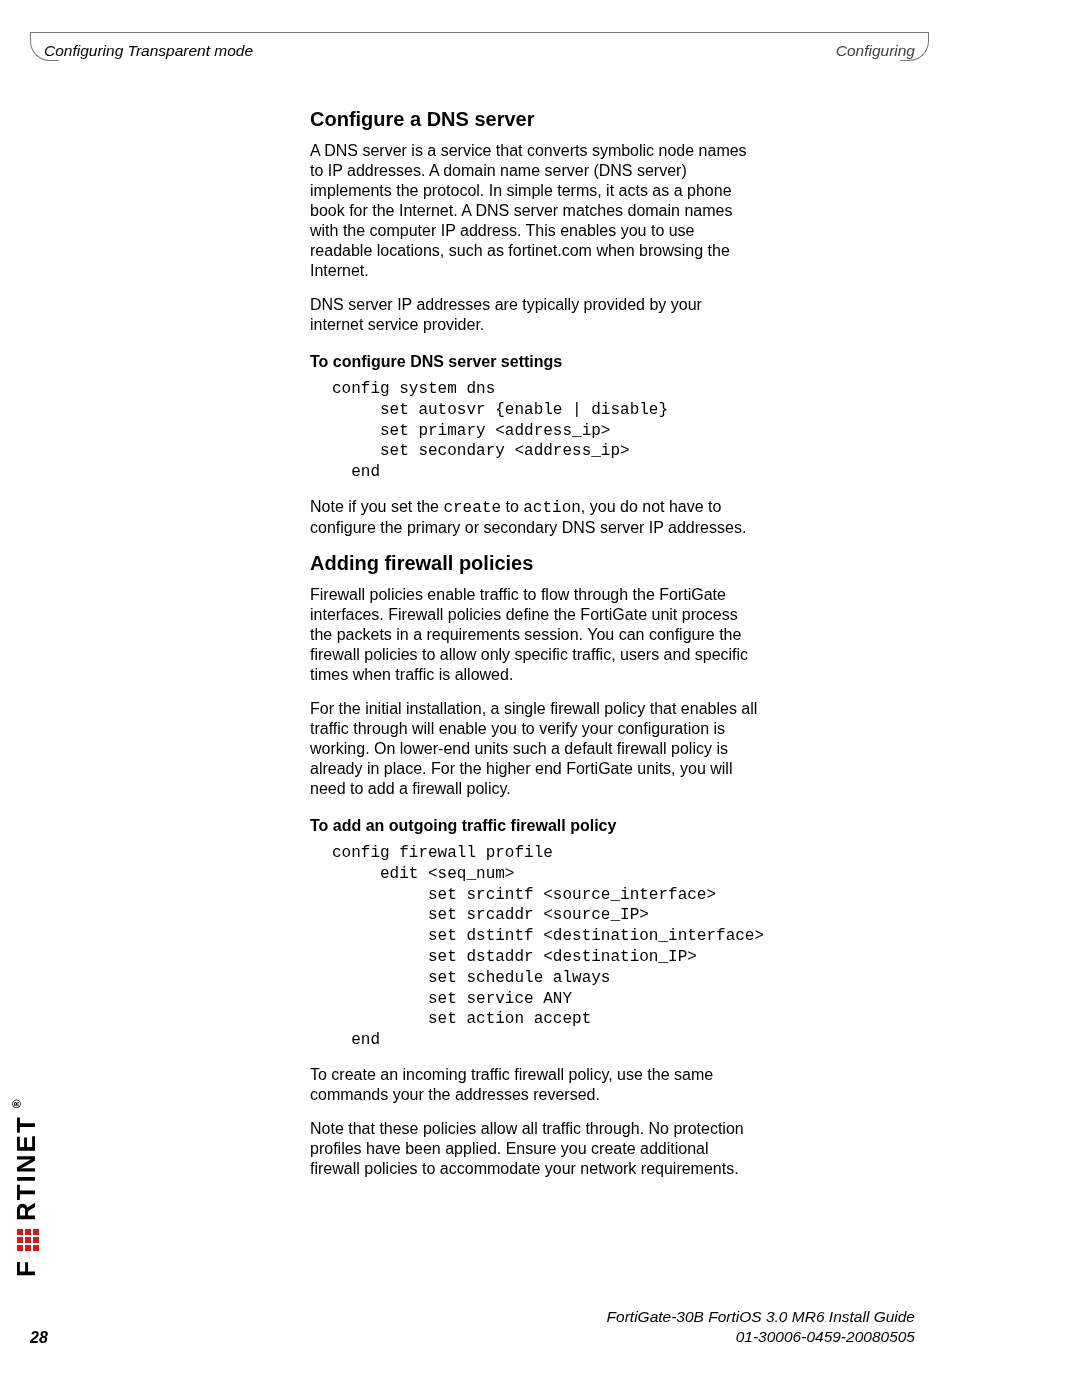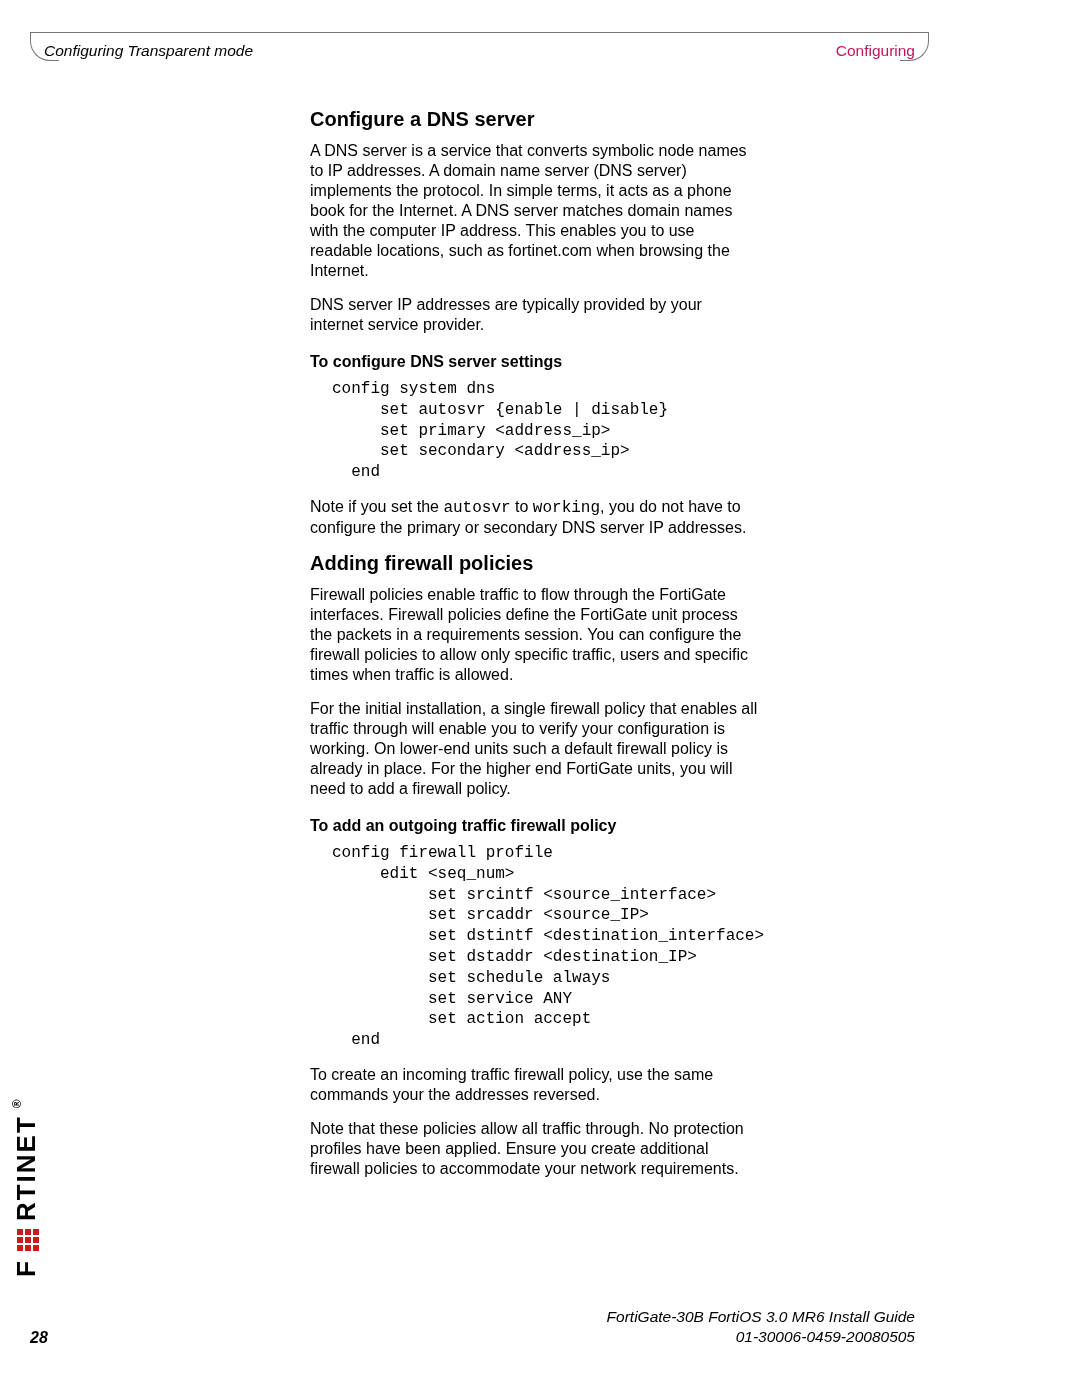--- a/index.html
+++ b/index.html
@@ -30,22 +30,23 @@
     top: 42px;
     left: 44px;
     font-style: italic;
     font-size: 15.5px;
     color: #000;
   }
   .header-right {
     position: absolute;
     top: 42px;
     right: 44px;
+    font-style: italic;
     font-size: 15.5px;
-    color: #be185d;
+    color: #404040;
   }
   .curve-left, .curve-right {
     position: absolute;
     top: 32px;
     width: 28px;
     height: 28px;
     border-bottom: 1px solid #777;
   }
   .curve-left {
     left: 30px;
@@ -176,21 +177,21 @@
     <h2 class="section">Configure a DNS server</h2>
     <p class="body">A DNS server is a service that converts symbolic node names to IP addresses. A domain name server (DNS server) implements the protocol. In simple terms, it acts as a phone book for the Internet. A DNS server matches domain names with the computer IP address. This enables you to use readable locations, such as fortinet.com when browsing the Internet.</p>
     <p class="body">DNS server IP addresses are typically provided by your internet service provider.</p>
     <p class="sub-bold">To configure DNS server settings</p>
     <pre class="code">config system dns
      set autosvr {enable | disable}
      set primary &lt;address_ip&gt;
      set secondary &lt;address_ip&gt;
   end</pre>
     <p class="body">
-      <span>Note if you set the </span><span class="mono">autosvr</span><span> to </span><span class="mono">working</span><span>, you do not have to configure the primary or secondary DNS server IP addresses.</span>
+      <span>Note if you set the </span><span class="mono">create</span><span> to </span><span class="mono">action</span><span>, you do not have to configure the primary or secondary DNS server IP addresses.</span>
     </p>
 
     <h2 class="section h2-gap">Adding firewall policies</h2>
     <p class="body">Firewall policies enable traffic to flow through the FortiGate interfaces. Firewall policies define the FortiGate unit process the packets in a requirements session. You can configure the firewall policies to allow only specific traffic, users and specific times when traffic is allowed.</p>
     <p class="body">For the initial installation, a single firewall policy that enables all traffic through will enable you to verify your configuration is working. On lower-end units such a default firewall policy is already in place. For the higher end FortiGate units, you will need to add a firewall policy.</p>
     <p class="sub-bold">To add an outgoing traffic firewall policy</p>
     <pre class="code">config firewall profile
      edit &lt;seq_num&gt;
           set srcintf &lt;source_interface&gt;
           set srcaddr &lt;source_IP&gt;

